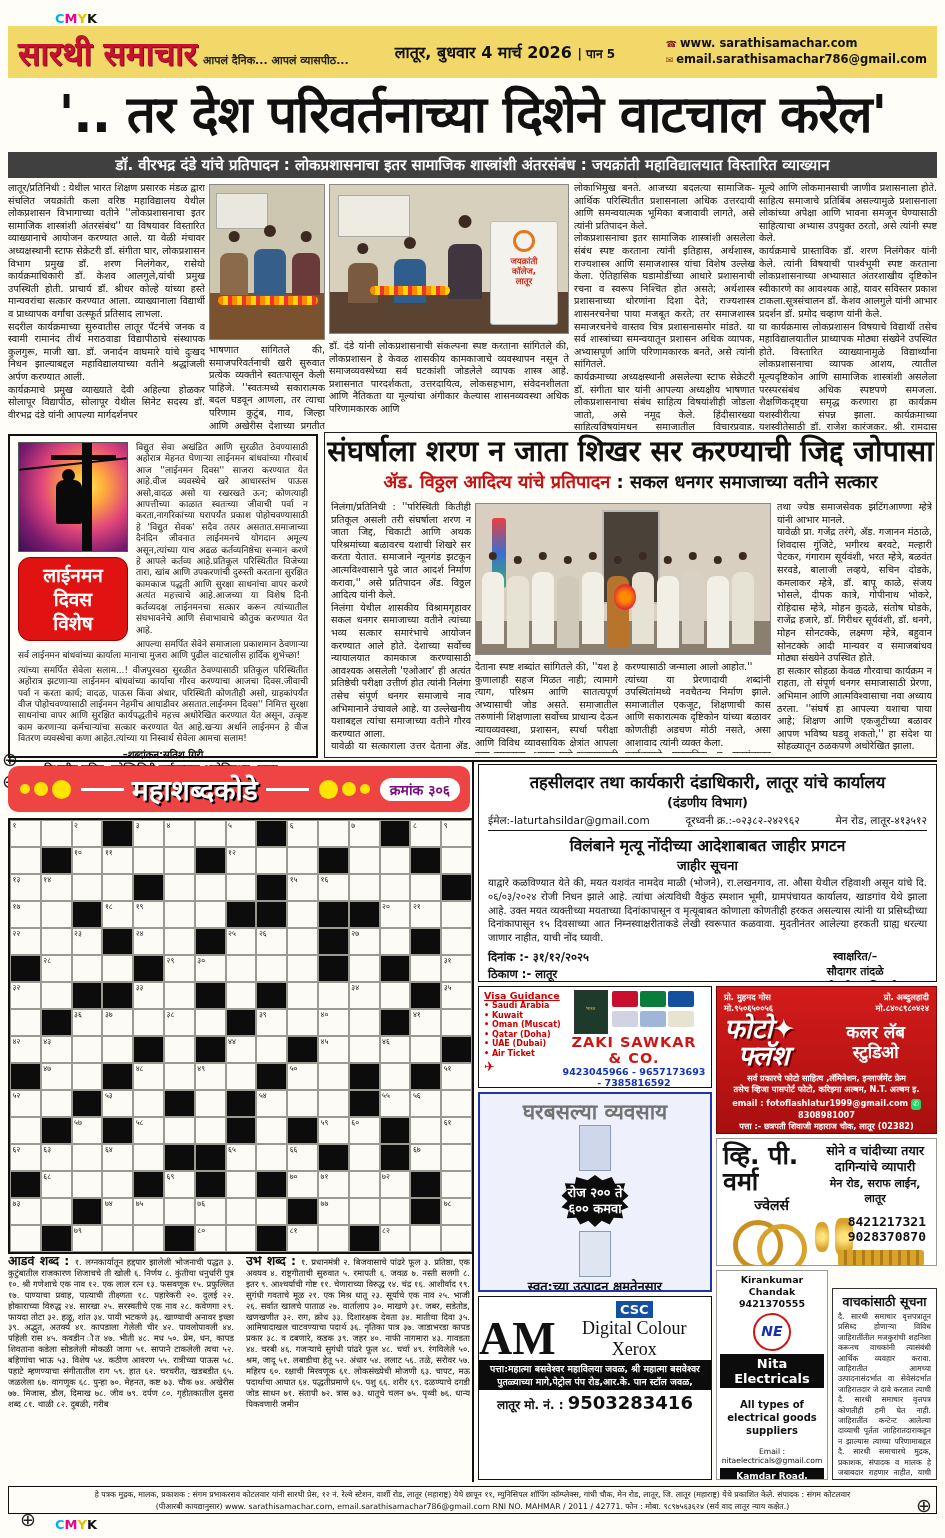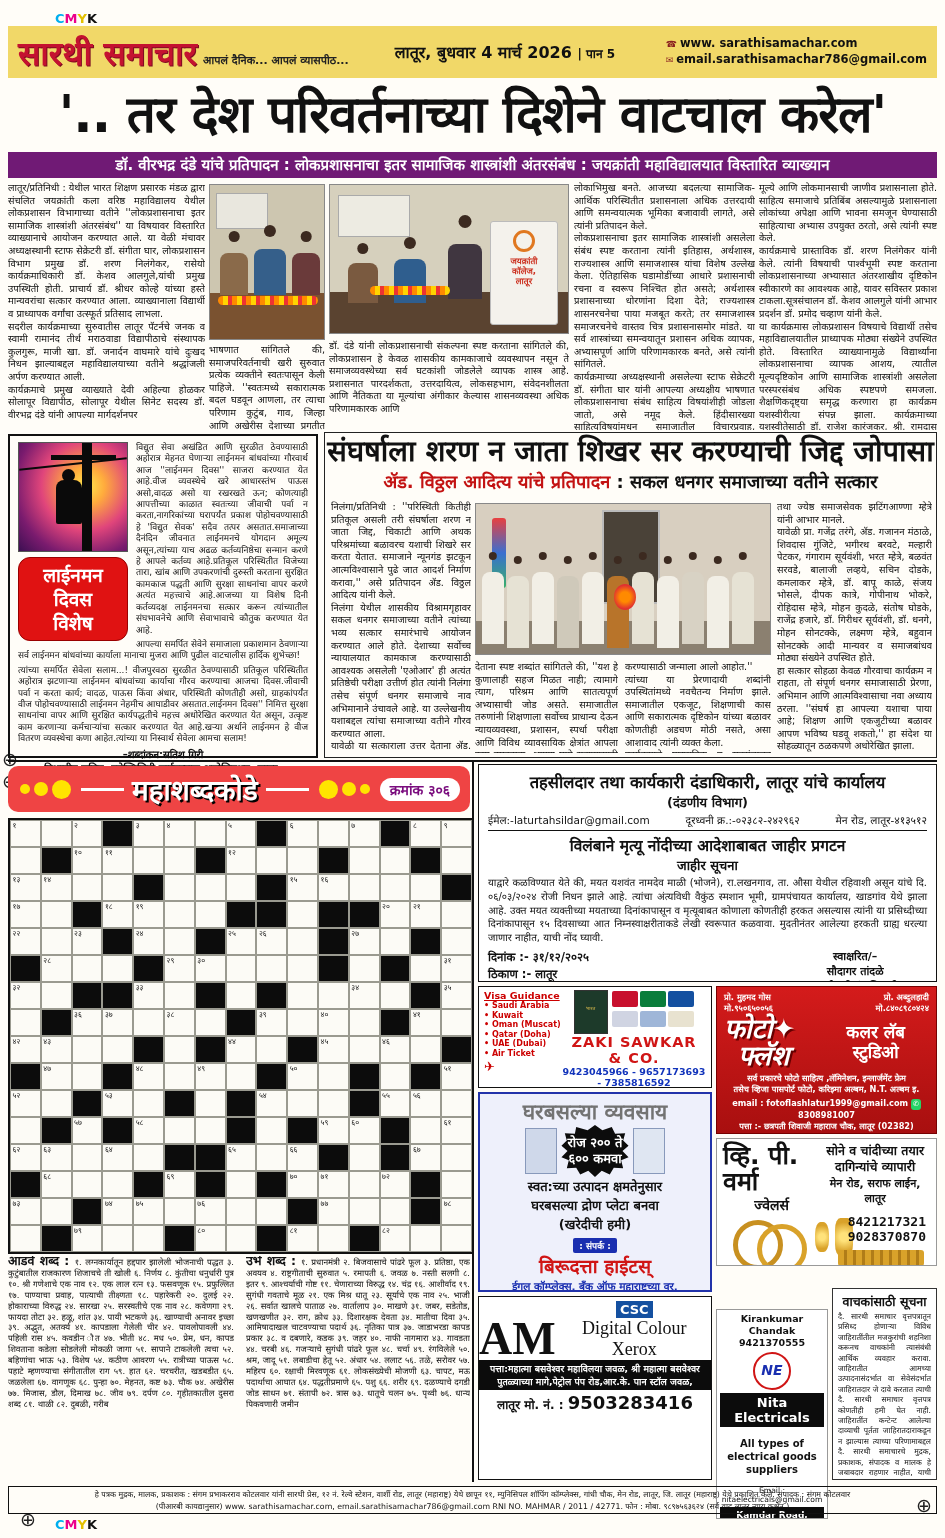--- a/index.html
+++ b/index.html
@@ -15,21 +15,21 @@
   .cmyk span{font-weight:bold;font-size:13px;letter-spacing:0;}
   .cmyk .c1{color:#00aeef}.cmyk .c2{color:#ec008c}.cmyk .c3{color:#e3c000}.cmyk .c4{color:#111}
   
   .mast{background:#f1d868;display:flex;align-items:center;padding:0 10px;box-sizing:border-box;}
   .mast-title{color:#c41230;font-size:33px;font-weight:800;text-shadow:1px 1px 0 #7c0d20;white-space:nowrap;}
   .mast-tag{font-size:11px;font-weight:bold;color:#222;margin-left:6px;margin-top:14px;}
   .mast-date{font-size:16px;font-weight:800;white-space:nowrap;}
   .mast-right{font-size:11.5px;font-weight:bold;line-height:15px;text-align:left;}
   .mini-ic{font-size:9px;margin-right:3px;color:#8a2020;}
   .headline1{font-size:51px;font-weight:800;letter-spacing:-1px;line-height:62px;}
-  .strap{background:#701a75;color:#fff;font-weight:800;font-size:15px;line-height:26px;}
+  .strap{background:#404040;color:#fff;font-weight:800;font-size:15px;line-height:26px;}
   
   .photo{overflow:hidden;border:1px solid #888;box-sizing:border-box;}
   .person{position:absolute;}
   .head{position:absolute;left:50%;transform:translateX(-50%);top:0;width:38%;padding-top:38%;
         border-radius:50%;background:#3c2a20;}
   .torso{position:absolute;left:0;right:0;bottom:0;top:34%;border-radius:8px 8px 0 0;}
   .garland{position:absolute;height:9px;border-radius:5px;
      background:repeating-linear-gradient(90deg,#ff8a00 0 5px,#ffd400 5px 10px,#e33 10px 14px);}
   .podium{position:absolute;background:#f4f2ec;border:1px solid #bbb;border-radius:3px;}
   .podium .sgn{font-size:8.5px;font-weight:bold;color:#c32;line-height:10px;text-align:center;}
@@ -99,21 +99,21 @@
   .verma .r1{font-size:12.5px;font-weight:800;line-height:16px;}
   .verma .ph{font-family:"DejaVu Sans Mono",monospace;font-size:13px;font-weight:bold;}
   .gold{background:radial-gradient(circle,#ffe27a 20%,#d9a22a 70%);border-radius:50%;position:absolute;}
   .amad{box-sizing:border-box;border:1.5px solid #111;background:#fff;text-align:center;}
   .am-big{font-family:"Liberation Serif",serif;font-size:46px;font-weight:bold;line-height:42px;}
   .am-csc{background:#1450a0;color:#fff;font-weight:800;font-size:13px;padding:1px 4px;}
   .am-title{font-family:"Liberation Serif",serif;font-size:18px;}
   .am-srv{font-size:9.6px;font-weight:bold;line-height:13.5px;border-top:1px solid #333;border-bottom:1px solid #333;padding:2px 3px;}
   .am-addr{background:#0c0c0c;color:#fff;font-size:9.3px;font-weight:bold;line-height:13px;padding:2px 3px;}
   .am-ph{font-size:18px;font-weight:800;}
-  .nita{box-sizing:border-box;border:1px solid #999;background:#fff;text-align:center;padding:3px;margin-top:39px;}
+  .nita{box-sizing:border-box;border:1px solid #999;background:#fff;text-align:center;padding:3px;}
   .nita .kc{font-size:9.5px;font-weight:bold;line-height:12px;}
   .ne-logo{width:34px;height:34px;border:2.5px solid #d01515;border-radius:50%;margin:3px auto;color:#1a2fb0;font-weight:800;font-style:italic;font-size:14px;line-height:32px;}
   .nita .band{background:#0c0c0c;color:#fff;font-size:13px;font-weight:bold;padding:2px 1px;}
   .nita .sub{font-size:10px;font-weight:bold;line-height:13px;padding:10px 0;}
   .nita .em{font-size:7.6px;}
   .nita .band2{background:#0c0c0c;color:#fff;font-size:9px;font-weight:bold;line-height:12px;padding:2px 1px;margin-top:3px;}
   .notice{box-sizing:border-box;border:1.5px solid #333;background:#fff;padding:4px 5px;}
   .notice .t{font-size:12.5px;font-weight:800;text-align:center;}
   .notice .bd{font-size:7.6px;line-height:10.4px;text-align:justify;margin-top:2px;}
   .footer{border:1px solid #111;box-sizing:border-box;text-align:center;font-size:7.8px;line-height:11.5px;padding-top:2px;}
@@ -802,21 +802,21 @@
     <div class="pf-line ctr" style="margin-top:3px;">
       <span>email : fotoflashlatur1999@gmail.com</span> <span class="wa">✆</span> <span>8308981007</span>
     </div>
     <div class="pf-line ctr">
       <span>पत्ता :- छत्रपती शिवाजी महाराज चौक, लातूर</span> <span>(02382) 244992</span>
     </div>
   </div>
 
   <div class="abs ghar" style="left:478px;top:1092px;width:234px;height:200px;overflow:hidden;">
     <div class="hd">घरबसल्या व्यवसाय</div>
-    <div style="display:flex;align-items:center;justify-content:center;gap:4px;">
+    <div style="display:flex;align-items:center;justify-content:center;gap:4px;flex-direction:column;">
       <div style="width:30px;height:44px;background:#cfd8ea;border:1px solid #8899bb;"></div>
       <div class="burst">
         <div>रोज २०० ते</div>
         <div>६०० कमवा</div>
       </div>
       <div style="width:30px;height:44px;background:#dfe6f2;border:1px solid #8899bb;"></div>
     </div>
     <div class="l">स्वत:च्या उत्पादन क्षमतेनुसार</div>
     <div class="l">घरबसल्या द्रोण प्लेटा बनवा</div>
     <div class="l">(खरेदीची हमी)</div>

